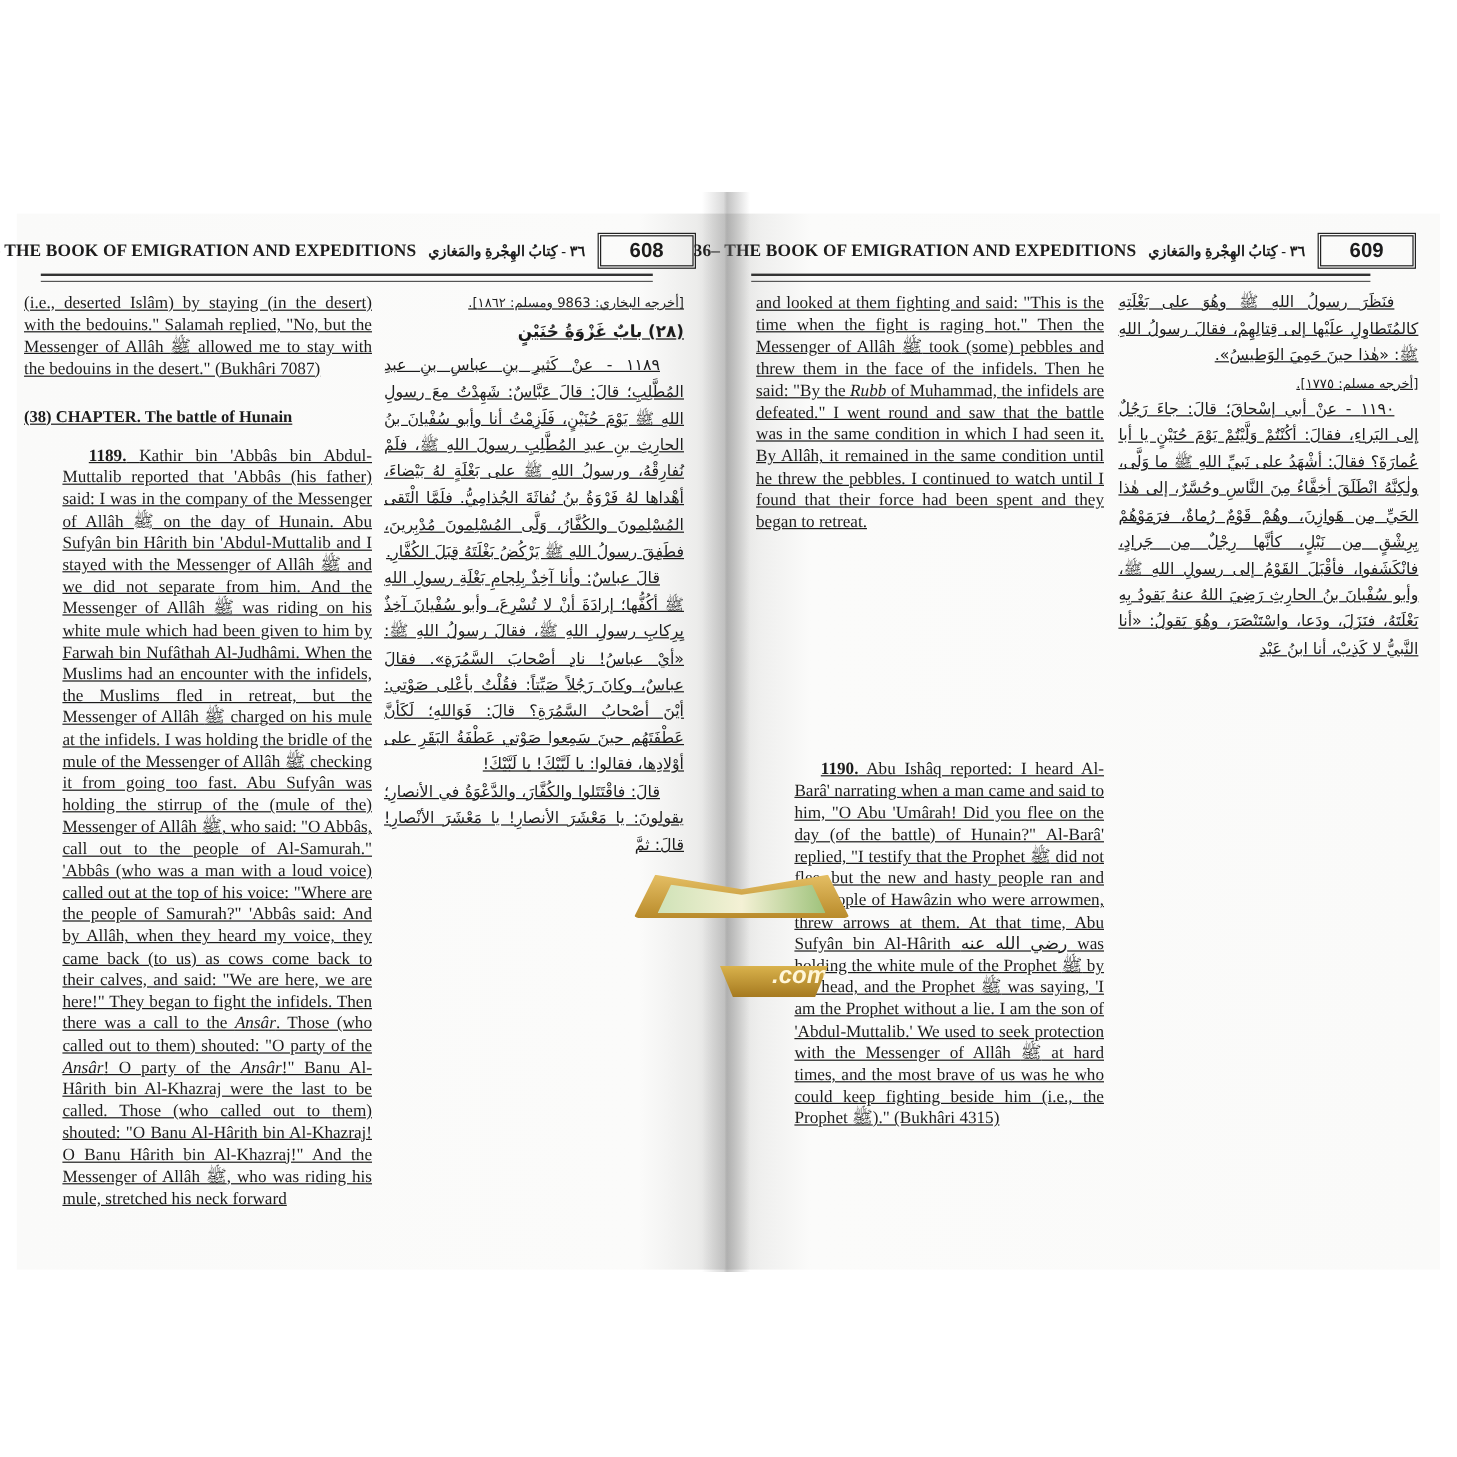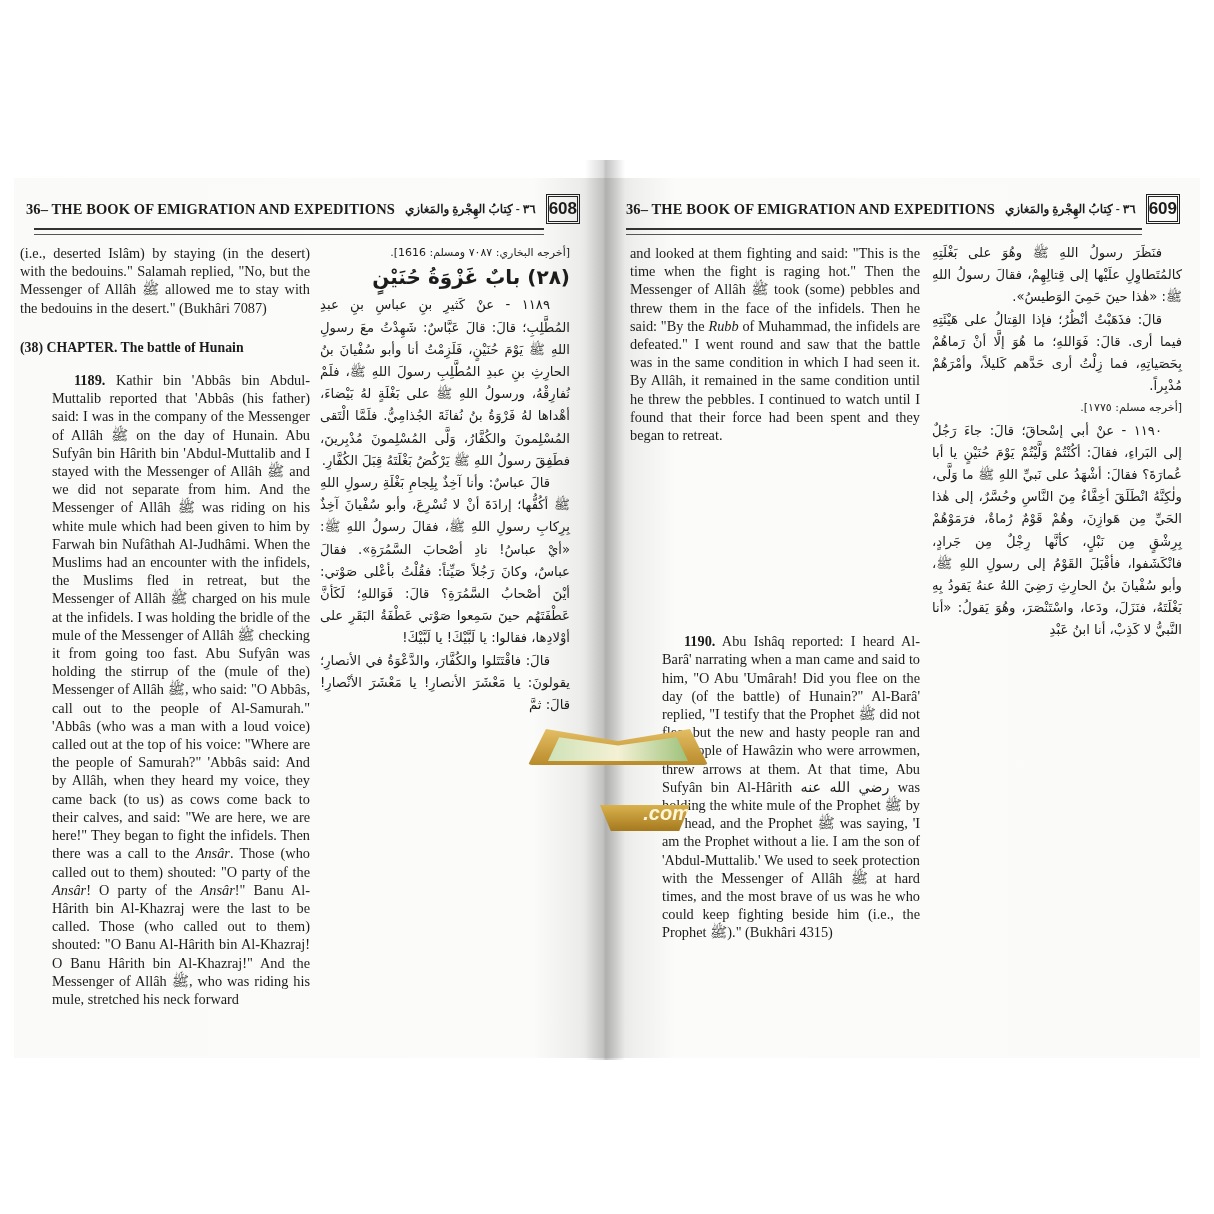--- a/index.html
+++ b/index.html
@@ -24,46 +24,46 @@
     display:flex; align-items:center; justify-content:flex-end; gap:10px;
   }
   .page.right .header { left:22px; right:20px; }
   .header .title-en {
     font-weight:bold; font-size:14.5px; letter-spacing:0.1px; white-space:nowrap;
   }
   .header .title-ar {
     font-weight:bold; font-size:12px; direction:rtl; white-space:nowrap;
   }
   .header .pagenum {
-    border:3px double #222; padding:1px 0; font-weight:bold; font-size:17px;
+    border:3px double #222; padding:1px 24px; font-weight:bold; font-size:17px;
     font-family:"Liberation Sans", sans-serif; line-height:22px;
   }
   .header-rule {
     position:absolute; top:50px; left:20px; right:60px; height:4px;
     border-top:2px solid #333; border-bottom:1px solid #555;
   }
   .page.right .header-rule { left:22px; right:58px; }
   .col-en {
     position:absolute; top:66px; width:290px;
     font-size:14.3px; line-height:18.2px; text-align:justify;
   }
   .page.left .col-en { left:6px; }
   .page.right .col-en { left:26px; }
   .col-ar {
     position:absolute; top:64px; width:250px; direction:rtl; text-align:justify;
     font-family:"DejaVu Sans", sans-serif; font-size:13.2px; line-height:22.2px;
   }
   .page.left .col-ar { left:306px; }
   .page.right .col-ar { left:328px; }
-  .col-en p, .col-ar p { margin:0 0 0 0; }
+  .col-en p, .col-ar p { margin:0 0 0 0;text-decoration:underline; }
   .col-en p.indent { text-indent:22px;margin-left:32px; }
   .col-ar p.indent { text-indent:20px; }
   .gap { height:18px; }
   .chapter-en { font-weight:bold; font-size:13.8px; margin:4px 0 14px 0 !important; }
-  .chapter-ar { font-weight:bold; font-size:20px; margin:2px 0 6px 0 !important; }
+  .chapter-ar { font-weight:bold; font-size:14px; margin:2px 0 6px 0 !important; }
   .num { font-weight:bold; }
   .ref-ar { font-size:11px; }
   em { font-style:italic; }
   
   .logo {
     position:absolute; left:488px; top:565px; width:260px; height:112px;
   }
   .logo .book {
     position:absolute; left:40px; top:0; width:180px; height:40px;
     background:linear-gradient(to bottom,#e9c46a,#b98b2b); 
@@ -112,21 +112,21 @@
     <div class="header-rule"></div>
 
     <div class="col-en">
       <p>(i.e., deserted Islâm) by staying (in the desert) with the bedouins." Salamah replied, "No, but the Messenger of Allâh ﷺ allowed me to stay with the bedouins in the desert." (Bukhâri 7087)</p>
       <div class="gap"></div>
       <p class="chapter-en">(38) CHAPTER. The battle of Hunain</p>
       <p class="indent"><span class="num">1189.</span> <span>Kathir bin 'Abbâs bin Abdul-Muttalib reported that 'Abbâs (his father) said: I was in the company of the Messenger of Allâh ﷺ on the day of Hunain. Abu Sufyân bin Hârith bin 'Abdul-Muttalib and I stayed with the Messenger of Allâh ﷺ and we did not separate from him. And the Messenger of Allâh ﷺ was riding on his white mule which had been given to him by Farwah bin Nufâthah Al-Judhâmi. When the Muslims had an encounter with the infidels, the Muslims fled in retreat, but the Messenger of Allâh ﷺ charged on his mule at the infidels. I was holding the bridle of the mule of the Messenger of Allâh ﷺ checking it from going too fast. Abu Sufyân was holding the stirrup of the (mule of the) Messenger of Allâh ﷺ, who said: "O Abbâs, call out to the people of Al-Samurah." 'Abbâs (who was a man with a loud voice) called out at the top of his voice: "Where are the people of Samurah?" 'Abbâs said: And by Allâh, when they heard my voice, they came back (to us) as cows come back to their calves, and said: "We are here, we are here!" They began to fight the infidels. Then there was a call to the </span><em>Ansâr</em><span>. Those (who called out to them) shouted: "O party of the </span><em>Ansâr</em><span>! O party of the </span><em>Ansâr</em><span>!" Banu Al-Hârith bin Al-Khazraj were the last to be called. Those (who called out to them) shouted: "O Banu Al-Hârith bin Al-Khazraj! O Banu Hârith bin Al-Khazraj!" And the Messenger of Allâh ﷺ, who was riding his mule, stretched his neck forward</span></p>
     </div>
 
     <div class="col-ar">
-      <p class="ref-ar">[أخرجه البخاري: ٧٠٨٧ ومسلم: 1616].</p>
+      <p class="ref-ar">[أخرجه البخاري: 9863 ومسلم: ١٨٦٢].</p>
       <p class="chapter-ar">(٢٨) بابٌ غَزْوَةُ حُنَيْنٍ</p>
       <p class="indent">١١٨٩ - عنْ كَثيرِ بنِ عباسِ بنِ عبدِ المُطَّلِبِ؛ قالَ: قالَ عَبَّاسٌ: شَهِدْتُ معَ رسولِ اللهِ ﷺ يَوْمَ حُنَيْنٍ، فَلَزِمْتُ أنا وأبو سُفْيانَ بنُ الحارِثِ بنِ عبدِ المُطَّلِبِ رسولَ اللهِ ﷺ، فلَمْ نُفارِقْهُ، ورسولُ اللهِ ﷺ على بَغْلَةٍ لهُ بَيْضاءَ، أهْداها لهُ فَرْوَةُ بنُ نُفاثَةَ الجُذامِيُّ. فلَمَّا الْتَقى المُسْلِمونَ والكُفَّارُ، وَلَّى المُسْلِمونَ مُدْبِرينَ، فطَفِقَ رسولُ اللهِ ﷺ يَرْكُضُ بَغْلَتَهُ قِبَلَ الكُفَّارِ.</p>
       <p class="indent">قالَ عباسٌ: وأنا آخِذٌ بِلِجامِ بَغْلَةِ رسولِ اللهِ ﷺ أكُفُّها؛ إرادَةَ أنْ لا تُسْرِعَ، وأبو سُفْيانَ آخِذٌ بِرِكابِ رسولِ اللهِ ﷺ، فقالَ رسولُ اللهِ ﷺ: «أيْ عباسُ! نادِ أصْحابَ السَّمُرَةِ». فقالَ عباسٌ، وكانَ رَجُلاً صَيِّتاً: فقُلْتُ بأعْلى صَوْتي: أيْنَ أصْحابُ السَّمُرَةِ؟ قالَ: فَوَاللهِ؛ لَكَأنَّ عَطْفَتَهُم حينَ سَمِعوا صَوْتي عَطْفَةُ البَقَرِ على أوْلادِها، فقالوا: يا لَبَّيْكَ! يا لَبَّيْكَ!</p>
       <p class="indent">قالَ: فاقْتَتَلوا والكُفَّارَ، والدَّعْوَةُ في الأنصارِ؛ يقولونَ: يا مَعْشَرَ الأنصارِ! يا مَعْشَرَ الأنْصارِ! قالَ: ثمَّ</p>
     </div>
   </div>
 
   <div class="page right">
     <div class="header">
       <span class="title-en">36– THE BOOK OF EMIGRATION AND EXPEDITIONS</span>
@@ -136,21 +136,20 @@
     <div class="header-rule"></div>
 
     <div class="col-en">
       <p><span>and looked at them fighting and said: "This is the time when the fight is raging hot." Then the Messenger of Allâh ﷺ took (some) pebbles and threw them in the face of the infidels. Then he said: "By the </span><em>Rubb</em><span> of Muhammad, the infidels are defeated." I went round and saw that the battle was in the same condition in which I had seen it. By Allâh, it remained in the same condition until he threw the pebbles. I continued to watch until I found that their force had been spent and they began to retreat.</span></p>
       <div style="height:188px"></div>
       <p class="indent"><span class="num">1190.</span> <span>Abu Ishâq reported: I heard Al-Barâ' narrating when a man came and said to him, "O Abu 'Umârah! Did you flee on the day (of the battle) of Hunain?" Al-Barâ' replied, "I testify that the Prophet ﷺ did not flee, but the new and hasty people ran and the people of Hawâzin who were arrowmen, threw arrows at them. At that time, Abu Sufyân bin Al-Hârith رضي الله عنه was holding the white mule of the Prophet ﷺ by the head, and the Prophet ﷺ was saying, 'I am the Prophet without a lie. I am the son of 'Abdul-Muttalib.' We used to seek protection with the Messenger of Allâh ﷺ at hard times, and the most brave of us was he who could keep fighting beside him (i.e., the Prophet ﷺ)." (Bukhâri 4315)</span></p>
     </div>
 
     <div class="col-ar">
       <p class="indent">فنَظَرَ رسولُ اللهِ ﷺ وهُوَ على بَغْلَتِهِ كالمُتَطاوِلِ علَيْها إلى قِتالِهِمْ، فقالَ رسولُ اللهِ ﷺ: «هٰذا حينَ حَمِيَ الوَطيسُ».</p>
-      <p class="indent">قالَ: فذَهَبْتُ أنْظُرُ؛ فإذا القِتالُ على هَيْئَتِهِ فيما أرى. قالَ: فَوَاللهِ؛ ما هُوَ إلَّا أنْ رَماهُمْ بِحَصَياتِهِ، فما زِلْتُ أرى حَدَّهم كَليلاً، وأمْرَهُمْ مُدْبِراً.</p>
       <p class="ref-ar">[أخرجه مسلم: ١٧٧٥].</p>
       <p class="indent">١١٩٠ - عنْ أبي إسْحاقَ؛ قالَ: جاءَ رَجُلٌ إلى البَراءِ، فقالَ: أكُنْتُمْ وَلَّيْتُمْ يَوْمَ حُنَيْنٍ يا أبا عُمارَةَ؟ فقالَ: أشْهَدُ على نَبيِّ اللهِ ﷺ ما وَلَّى، ولٰكِنَّهُ انْطَلَقَ أخِفَّاءُ مِنَ النَّاسِ وحُسَّرٌ، إلى هٰذا الحَيِّ مِن هَوازِنَ، وهُمْ قَوْمٌ رُماةٌ، فرَمَوْهُمْ بِرِشْقٍ مِن نَبْلٍ، كأنَّها رِجْلٌ مِن جَرادٍ، فانْكَشَفوا، فأقْبَلَ القَوْمُ إلى رسولِ اللهِ ﷺ، وأبو سُفْيانَ بنُ الحارِثِ رَضِيَ اللهُ عنهُ يَقودُ بِهِ بَغْلَتَهُ، فنَزَلَ، ودَعا، واسْتَنْصَرَ، وهُوَ يَقولُ: «أنا النَّبيُّ لا كَذِبْ، أنا ابنُ عَبْدِ</p>
     </div>
   </div>
 
   <div class="gutter"></div>
 
   <div class="logo">
     <div class="book"></div>
     <div class="book-inner"></div>

